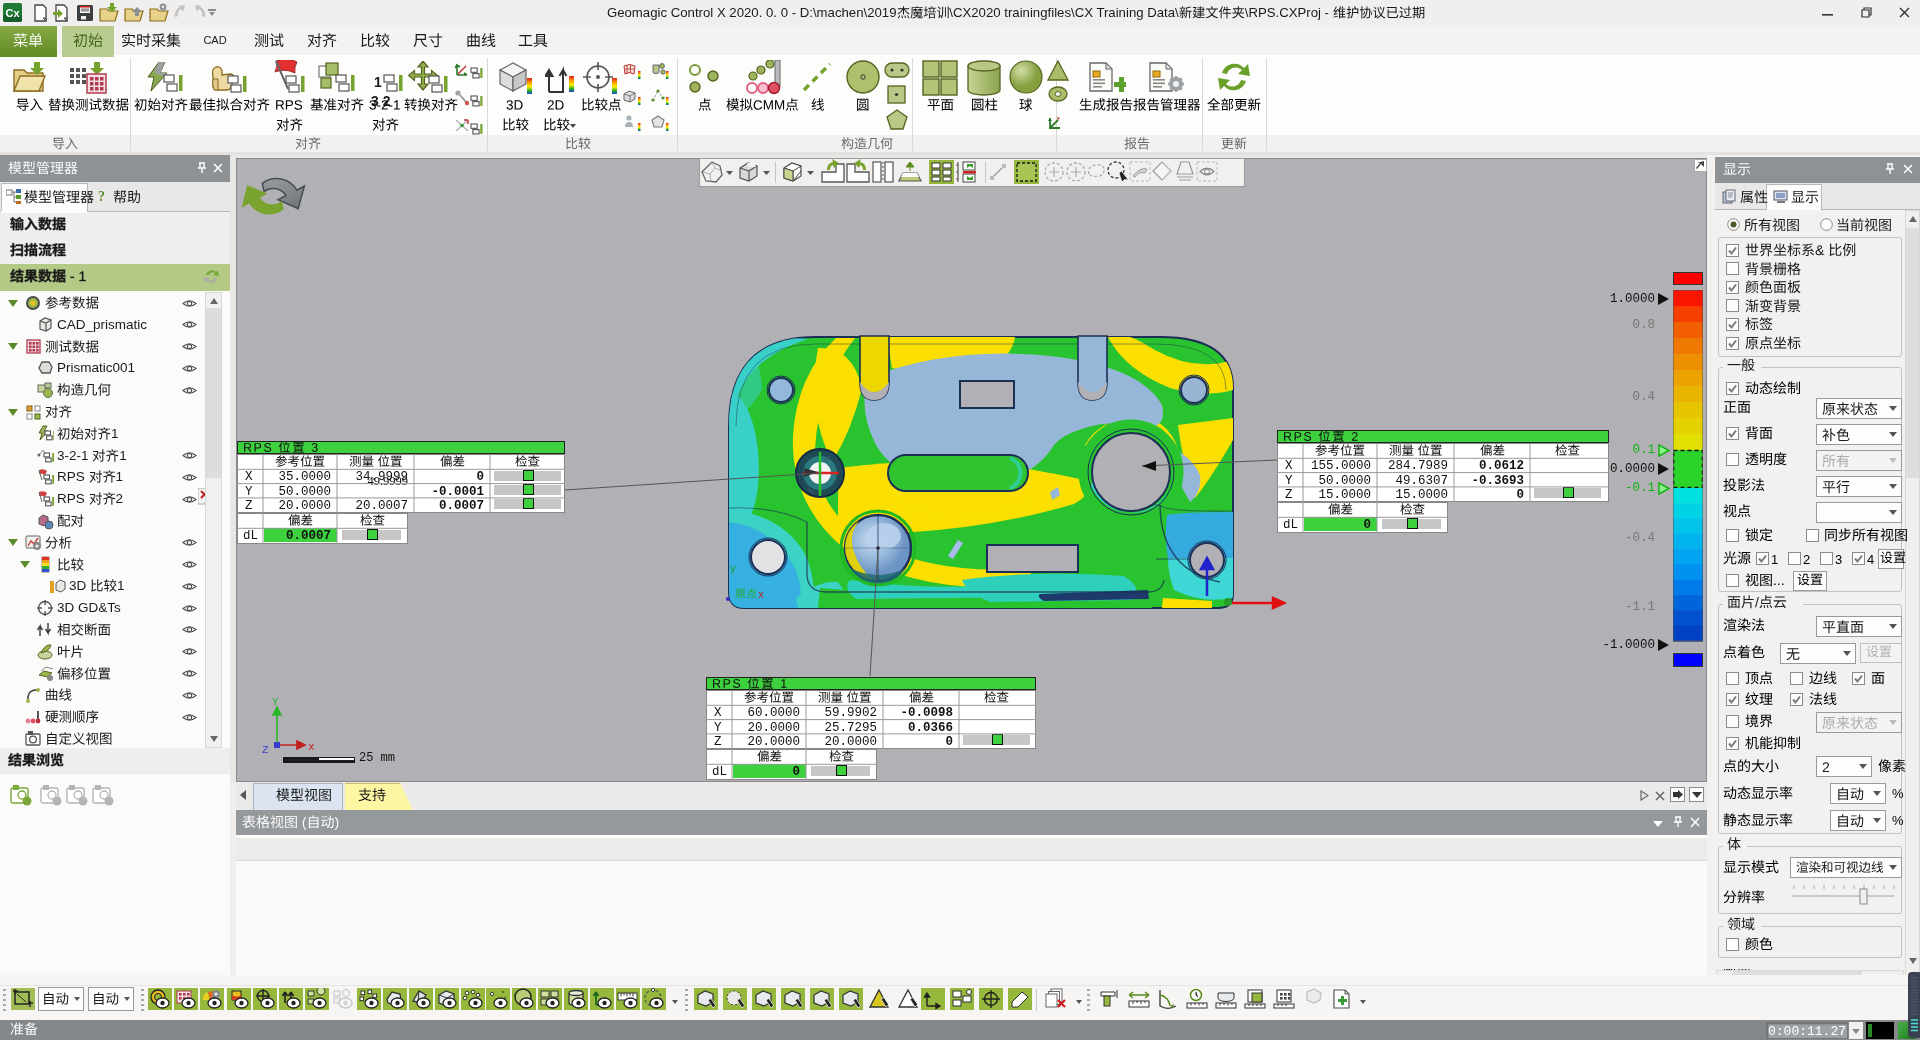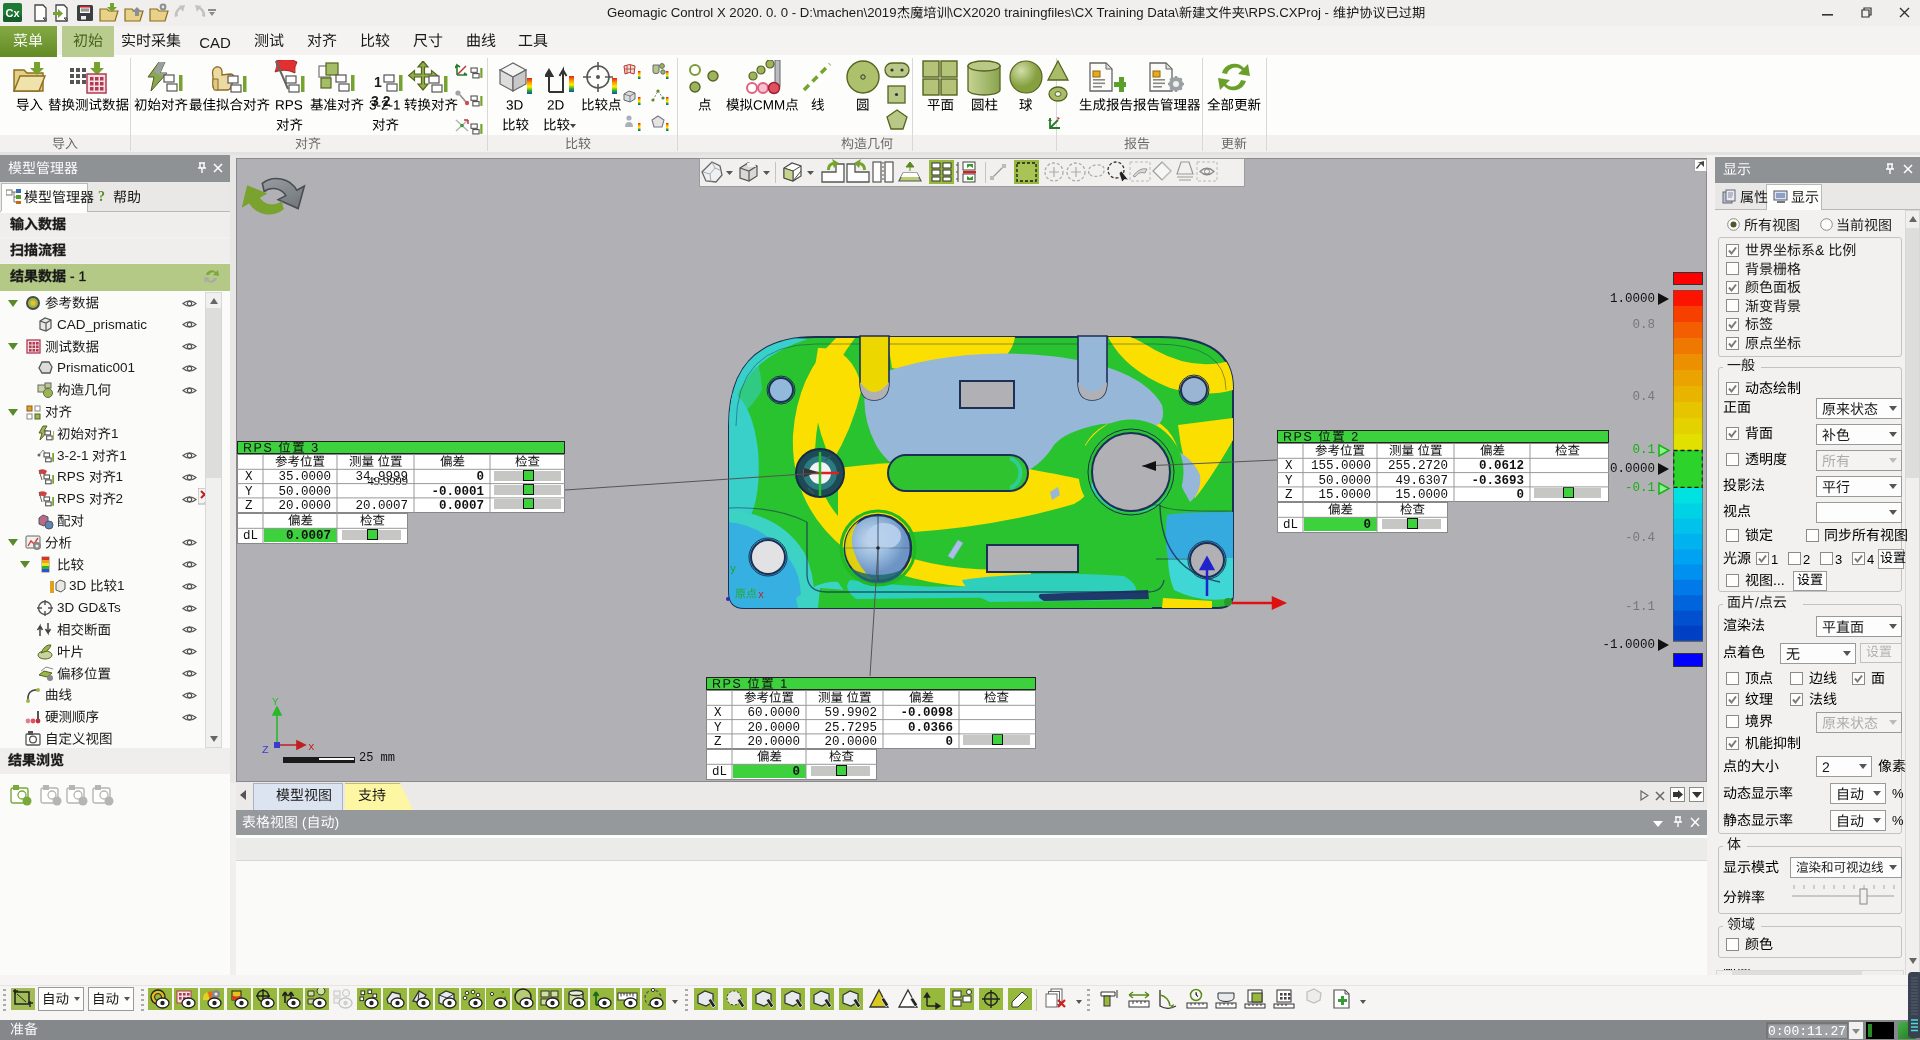--- a/index.html
+++ b/index.html
@@ -314,21 +314,21 @@
     </g>
   </svg>
 <svg class="zt " style="left:121.0px;top:33.0px" width="60.0" height="15.0" viewBox="0 0 4000 1000">
     <g fill="#1a1a1a">
       <use href="#c5b9e" x="0"></use>
       <use href="#c65f6" x="1000"></use>
       <use href="#c91c7" x="2000"></use>
       <use href="#c96c6" x="3000"></use>
     </g>
   </svg>
-<div class="lat" style="left:215.0px;top:34.0px;font-size:15px;color:#1a1a1a;transform:translateX(-50%);">CAD</div>
+<div class="lat" style="left:215.0px;top:34.0px;font-size:11px;color:#1a1a1a;transform:translateX(-50%);">CAD</div>
 <svg class="zt " style="left:254.0px;top:33.0px" width="30.0" height="15.0" viewBox="0 0 2000 1000">
     <g fill="#1a1a1a">
       <use href="#c6d4b" x="0"></use>
       <use href="#c8bd5" x="1000"></use>
     </g>
   </svg>
 <svg class="zt " style="left:307.0px;top:33.0px" width="30.0" height="15.0" viewBox="0 0 2000 1000">
     <g fill="#1a1a1a">
       <use href="#c5bf9" x="0"></use>
       <use href="#c9f50" x="1000"></use>
@@ -1242,21 +1242,21 @@
     </g>
   </svg>
 <svg class="zt " style="left:1555.0px;top:444.0px" width="25.0" height="12.5" viewBox="0 0 2000 1000">
     <g fill="#111">
       <use href="#c68c0" x="0"></use>
       <use href="#c67e5" x="1000"></use>
     </g>
   </svg>
 <div class="lat" style="left:1285.0px;top:459.3px;font-size:12.5px;color:#111;font-family:'Liberation Mono',monospace;">X</div>
 <div class="lat" style="left:1371.0px;top:459.3px;font-size:12.5px;color:#111;transform:translateX(-100%);font-family:'Liberation Mono',monospace;">155.0000</div>
-<div class="lat" style="left:1448.0px;top:459.3px;font-size:12.5px;color:#111;transform:translateX(-100%);font-family:'Liberation Mono',monospace;">255.2720</div>
+<div class="lat" style="left:1448.0px;top:459.3px;font-size:12.5px;color:#111;transform:translateX(-100%);font-family:'Liberation Mono',monospace;">284.7989</div>
 <div class="lat" style="left:1524.0px;top:459.3px;font-size:12.5px;color:#111;font-weight:bold;transform:translateX(-100%);font-family:'Liberation Mono',monospace;">0.0612</div>
 <div class="lat" style="left:1285.0px;top:473.6px;font-size:12.5px;color:#111;font-family:'Liberation Mono',monospace;">Y</div>
 <div class="lat" style="left:1371.0px;top:473.6px;font-size:12.5px;color:#111;transform:translateX(-100%);font-family:'Liberation Mono',monospace;">50.0000</div>
 <div class="lat" style="left:1448.0px;top:473.6px;font-size:12.5px;color:#111;transform:translateX(-100%);font-family:'Liberation Mono',monospace;">49.6307</div>
 <div class="lat" style="left:1524.0px;top:473.6px;font-size:12.5px;color:#111;font-weight:bold;transform:translateX(-100%);font-family:'Liberation Mono',monospace;">-0.3693</div>
 <div class="lat" style="left:1285.0px;top:487.9px;font-size:12.5px;color:#111;font-family:'Liberation Mono',monospace;">Z</div>
 <div class="lat" style="left:1371.0px;top:487.9px;font-size:12.5px;color:#111;transform:translateX(-100%);font-family:'Liberation Mono',monospace;">15.0000</div>
 <div class="lat" style="left:1448.0px;top:487.9px;font-size:12.5px;color:#111;transform:translateX(-100%);font-family:'Liberation Mono',monospace;">15.0000</div>
 <div class="lat" style="left:1524.0px;top:487.9px;font-size:12.5px;color:#111;font-weight:bold;transform:translateX(-100%);font-family:'Liberation Mono',monospace;">0</div>
 <div class="ab" style="left:1534px;top:488px;width:67px;height:10px;background:#c6c6c4;"></div>

